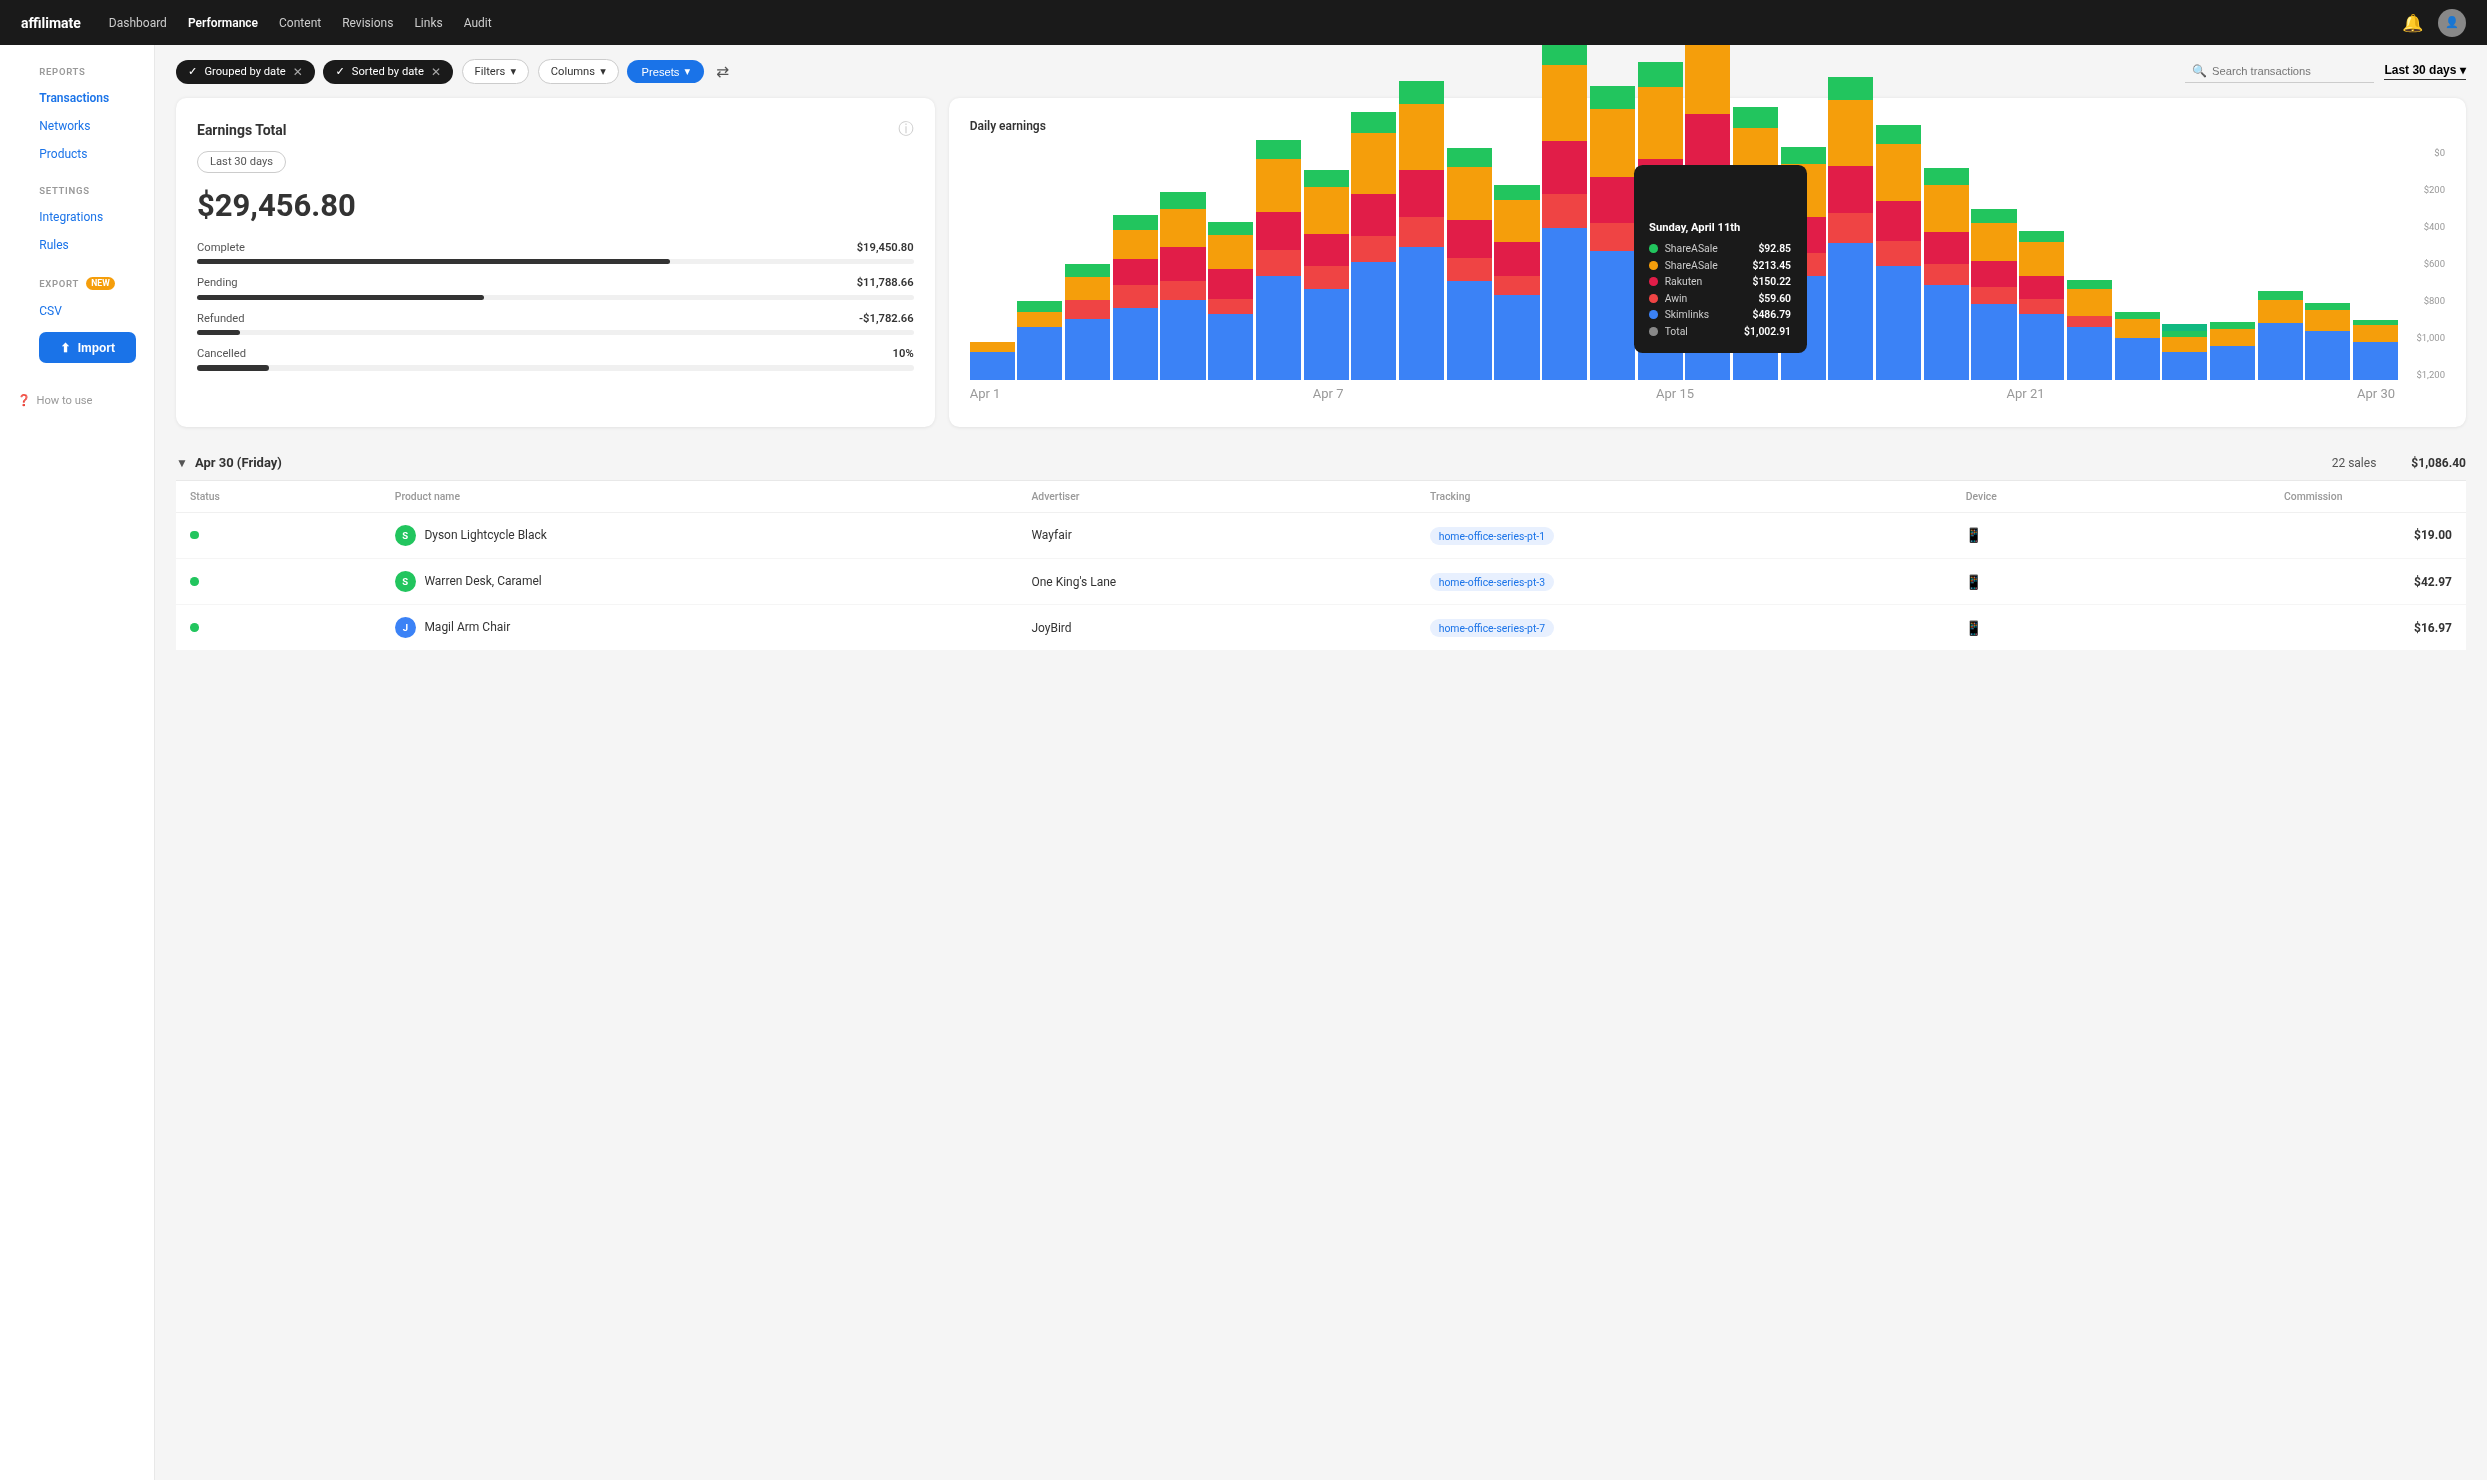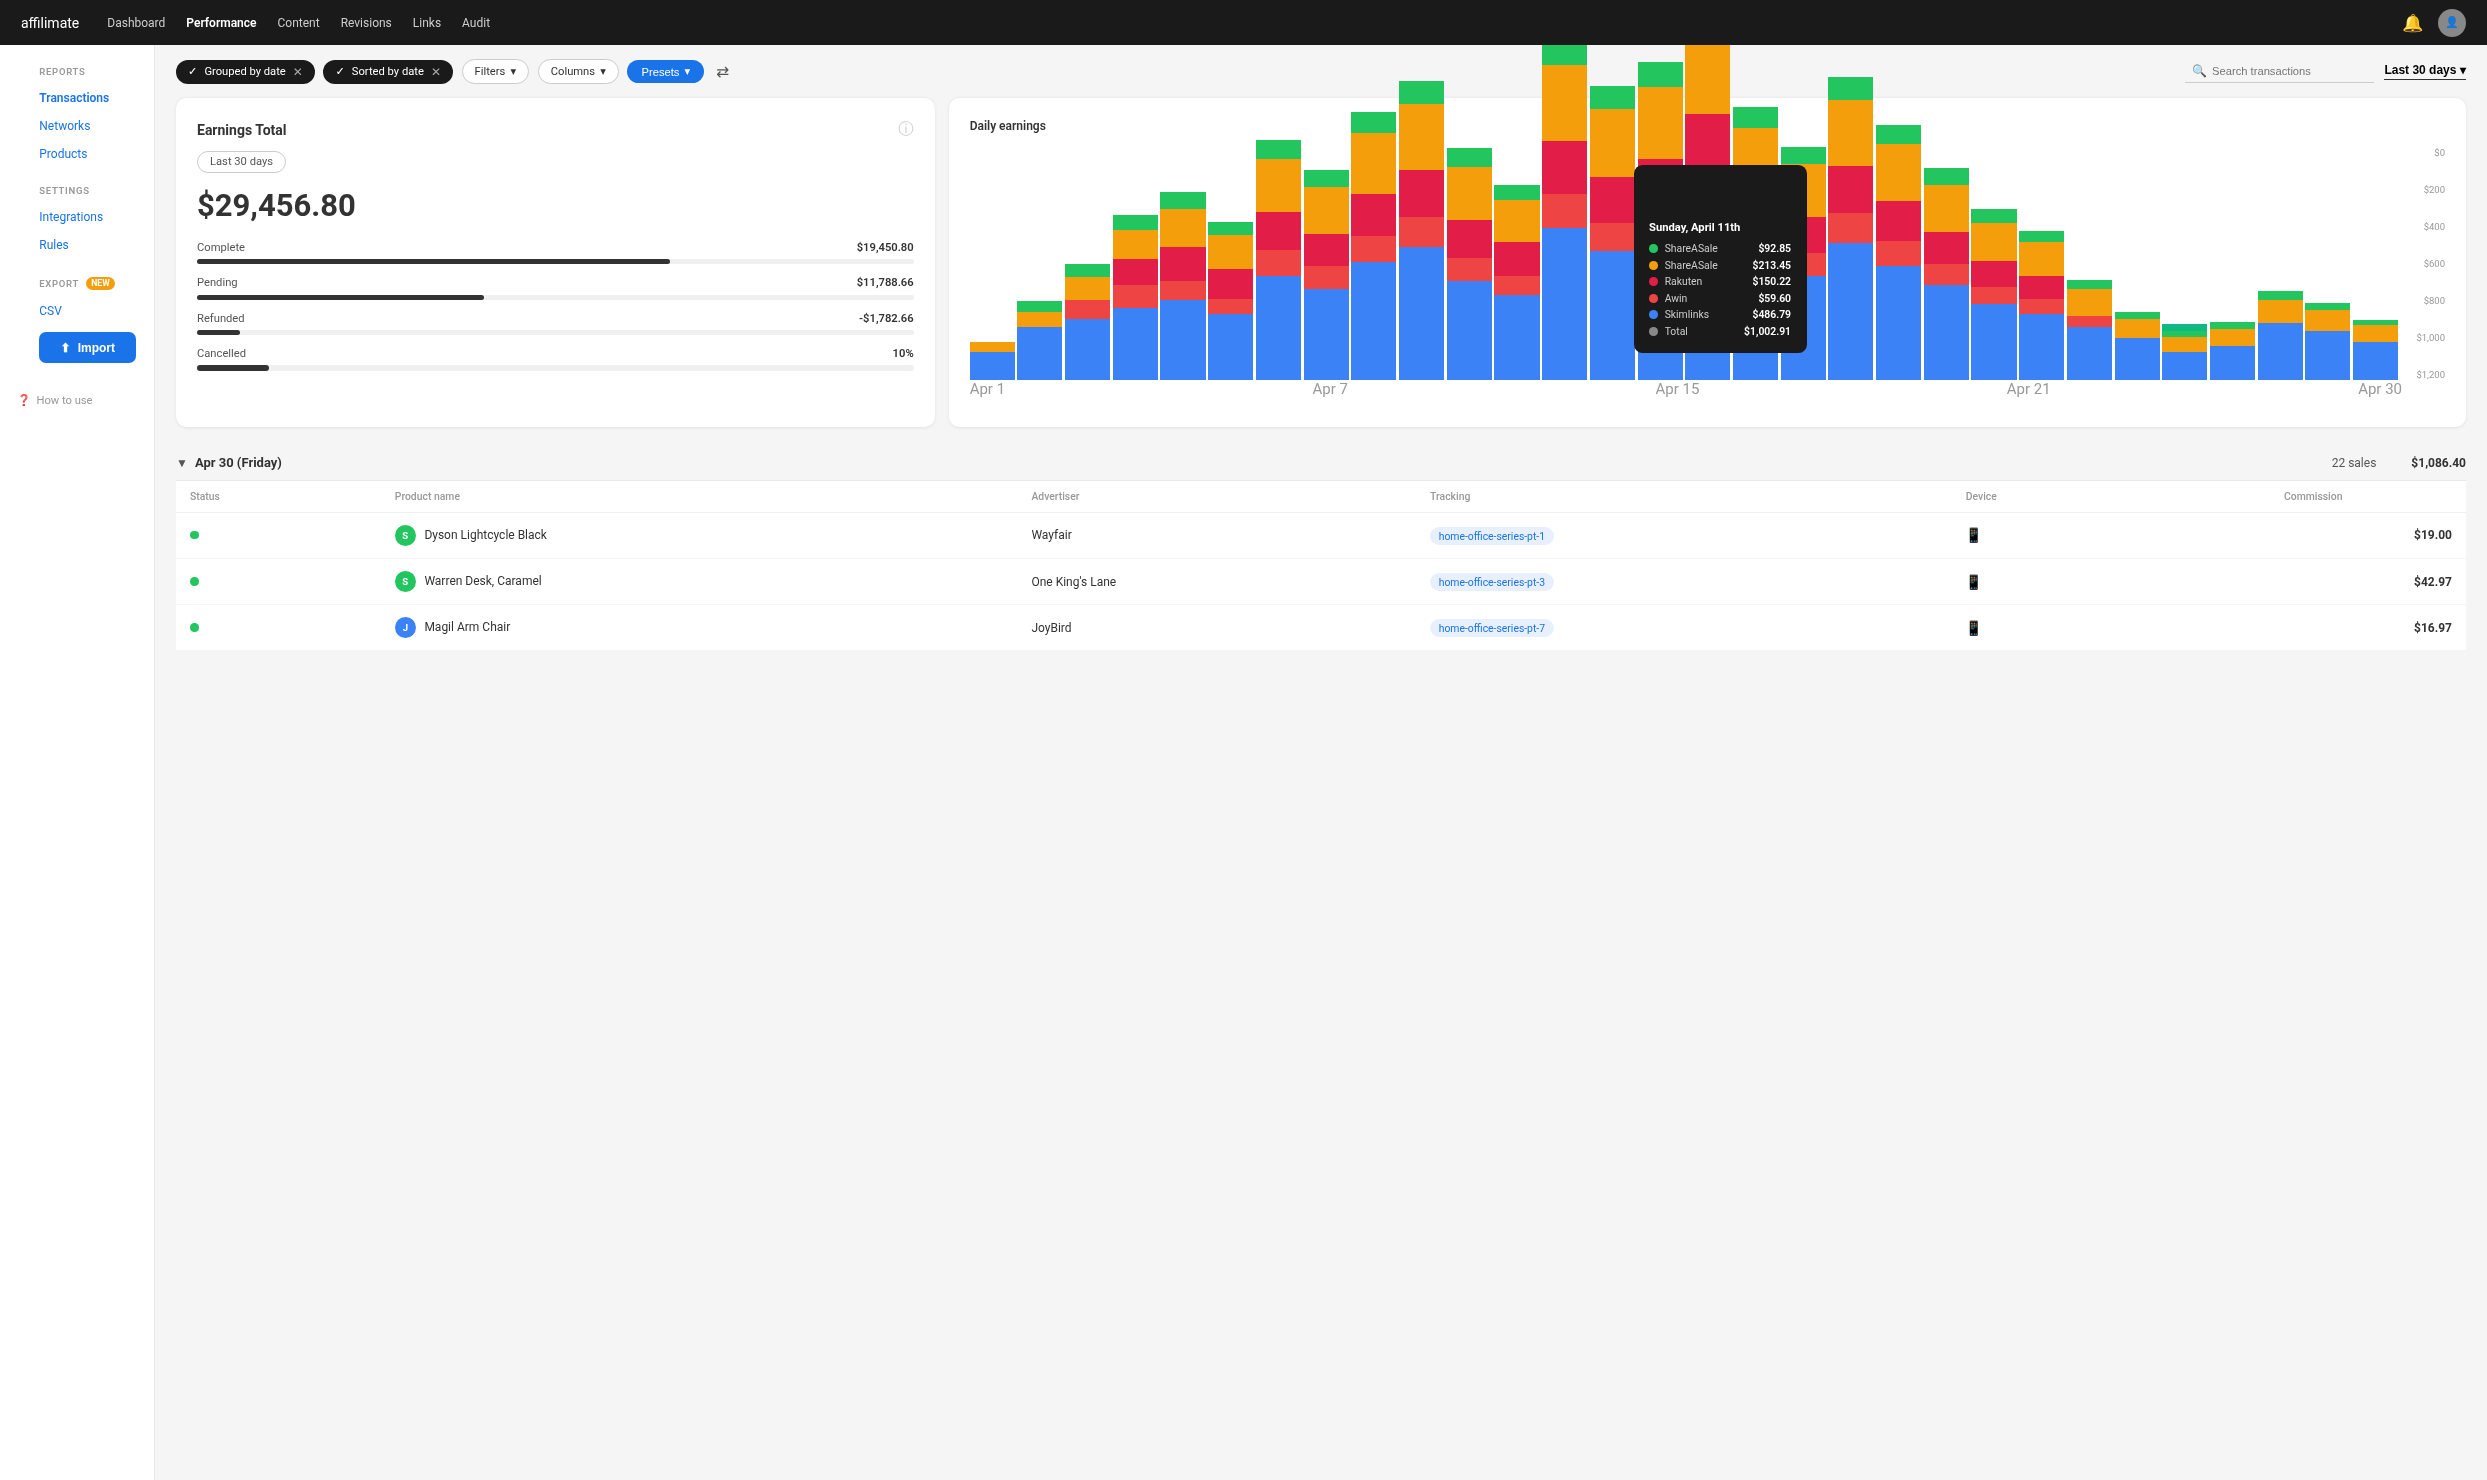--- a/index.html
+++ b/index.html
@@ -9,21 +9,21 @@
     .topnav {
       background: #1a1a1a;
       display: flex;
       align-items: center;
       padding: 0 21px;
       height: 45px;
       gap: 28px;
     }
     .topnav-logo {
       color: #fff;
-      font-weight: 400;
+      font-weight: 700;
       font-size: 14px;
       white-space: nowrap;
     }
     .topnav-links {
       display: flex;
       gap: 21px;
       flex: 1;
     }
     .topnav-link {
       color: #ccc;
@@ -332,27 +332,27 @@
     }
     .bar-stack {
       width: 100%;
       display: flex;
       flex-direction: column-reverse;
     }
     .bar-segment { width: 100%; }
     .chart-x-axis {
       position: absolute;
       left: 0;
-      right: 43px;
+      right: 50px;
       bottom: 0;
       height: 26px;
       display: flex;
-      align-items: flex-start;
+      align-items: center;
       justify-content: space-between;
-      font-size: 15px;
+      font-size: 13px;
       color: #999;
     }
 
     
     .chart-tooltip {
       position: absolute;
       background: #1a1a1a;
       color: #fff;
       border-radius: 8.6px;
       padding: 12px 15.5px;

